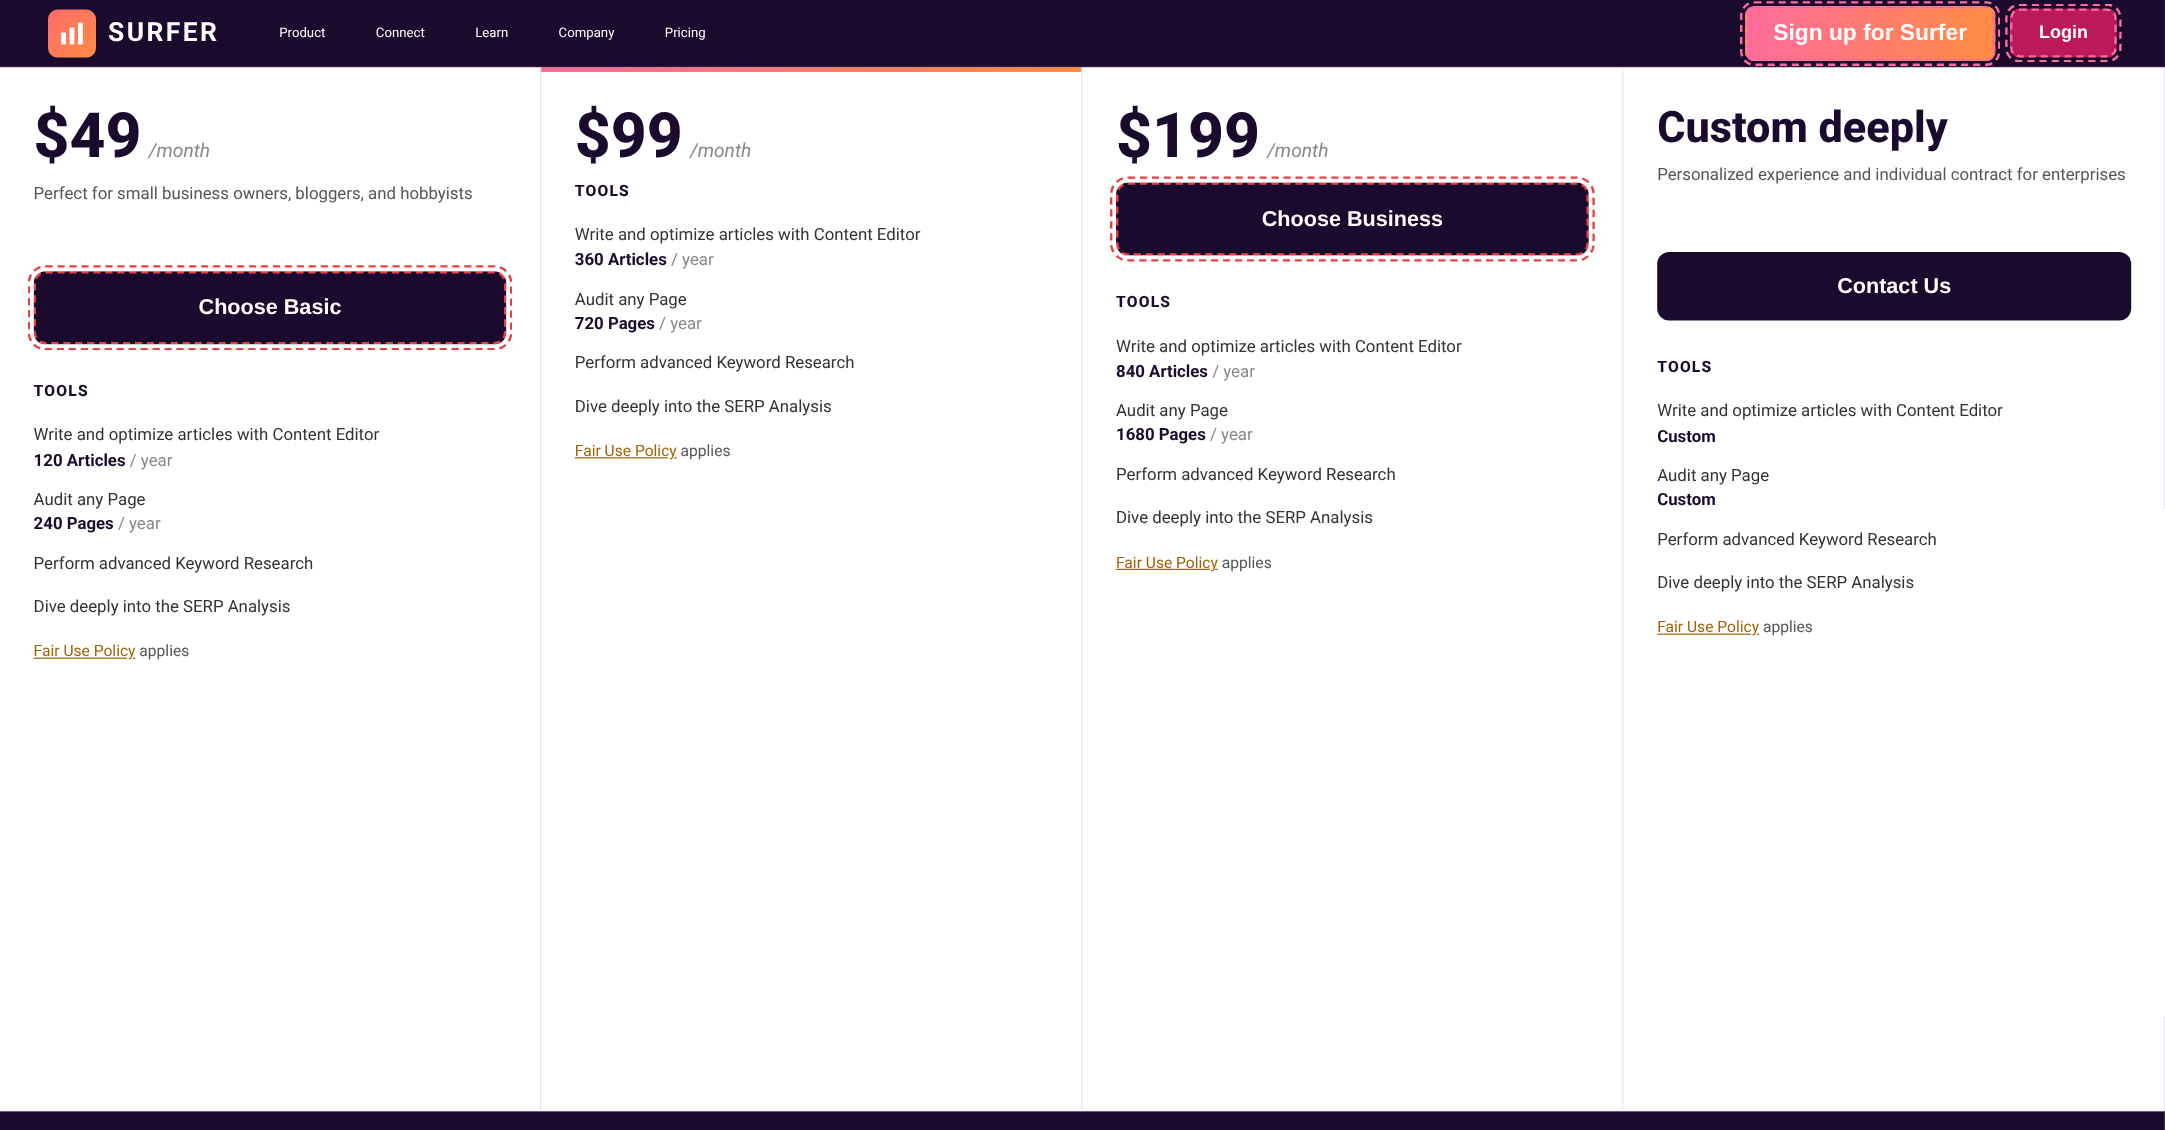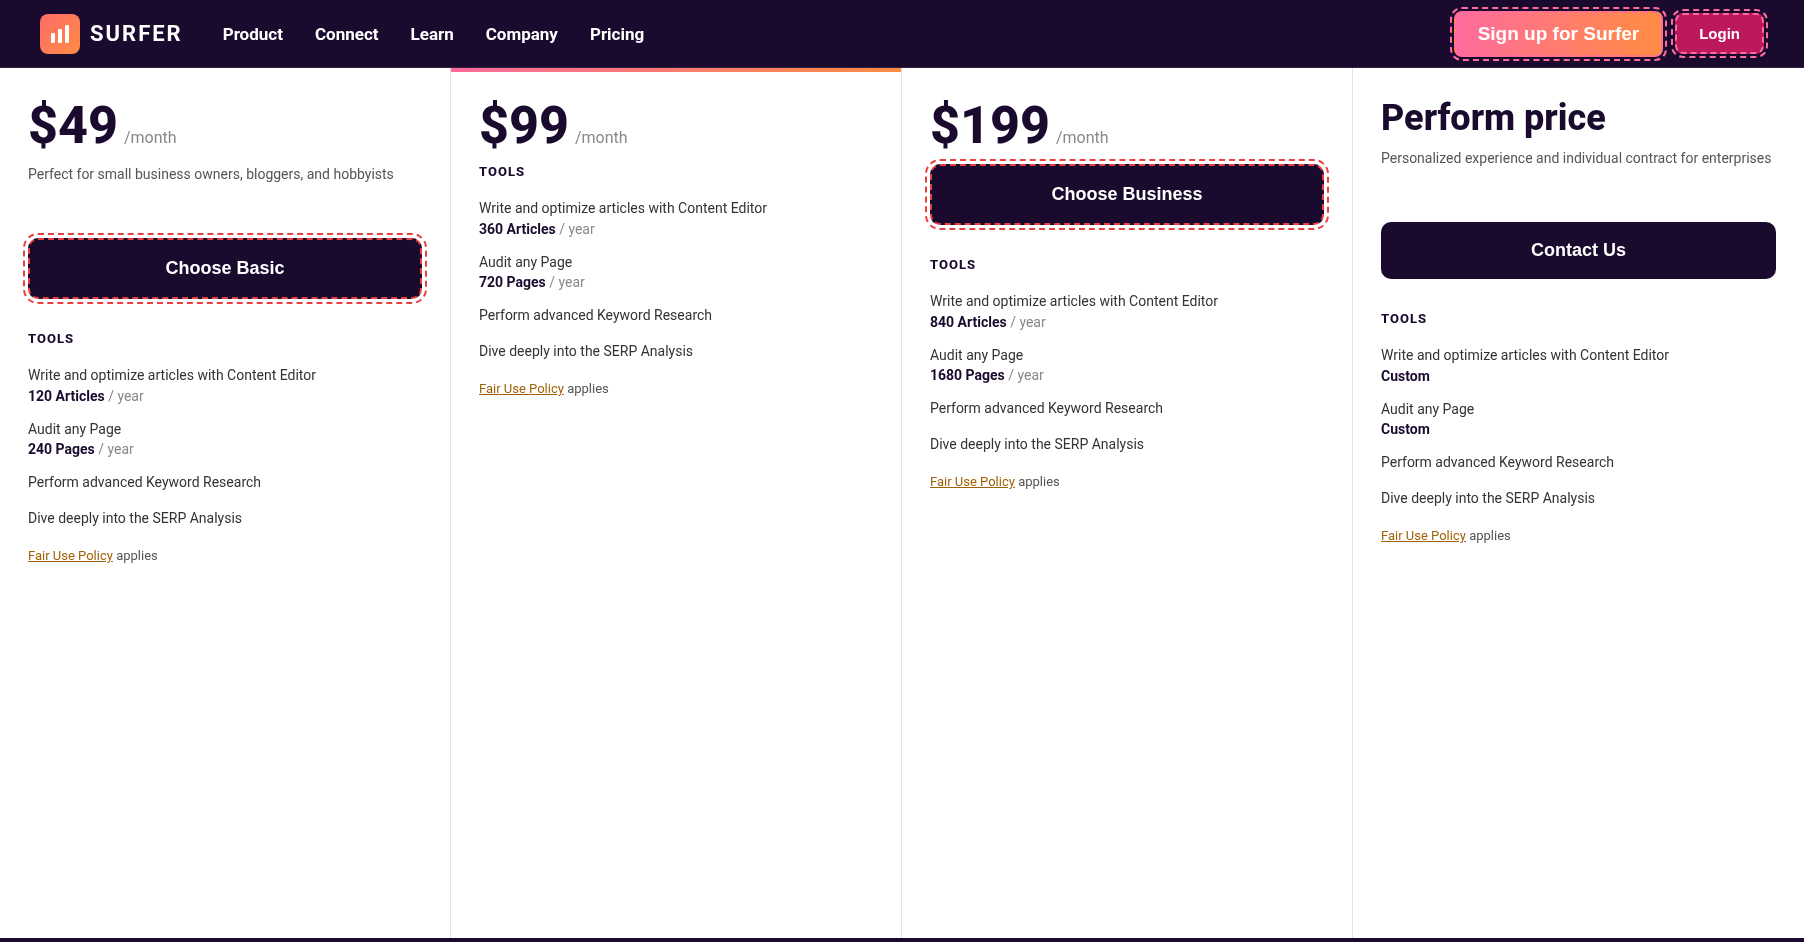--- a/index.html
+++ b/index.html
@@ -9,21 +9,21 @@
       min-height: 942px;
       overflow-x: hidden;
     }
 
     
     .navbar {
       background: #1a0a2e;
       display: flex;
       align-items: center;
       padding: 16px 40px;
-      height: 68px;
+      height: 56px;
       border-bottom: 1px solid rgba(255,255,255,0.1);
       position: relative;
       z-index: 10;
     }
     .nav-logo {
       display: flex;
       align-items: center;
       gap: 10px;
       margin-right: 40px;
     }
@@ -44,24 +44,25 @@
       font-weight: 700;
       letter-spacing: 2px;
     }
     .nav-links {
       display: flex;
       gap: 32px;
       flex: 1;
     }
     .nav-link {
       color: white;
-      font-size: 17px;
-      font-weight: 700;
+      font-size: 11px;
+      font-weight: 400;
       cursor: pointer;
       text-decoration: none;
+      margin-left: 10px;
     }
     .nav-actions {
       display: flex;
       gap: 12px;
       align-items: center;
     }
     .btn-signup {
       background: linear-gradient(90deg, #ff6b9d, #ff8c42);
       color: white;
       border: 2px dashed #ff6b9d;
@@ -120,20 +121,21 @@
     .price-amount {
       font-size: 52px;
       font-weight: 800;
       color: #1a0a2e;
       line-height: 1;
     }
     .price-period {
       font-size: 16px;
       color: #888;
       font-weight: 400;
+      font-style: italic;
     }
     .price-desc {
       font-size: 14px;
       color: #555;
       line-height: 1.5;
       margin-bottom: 24px;
       min-height: 50px;
     }
 
     
@@ -349,21 +351,21 @@
         <p class="tool-name">Dive deeply into the SERP Analysis</p>
       </div>
       <p class="fair-use">
         <a>Fair Use Policy</a>
         <span>applies</span>
       </p>
     </div>
 
     <div class="plan-card">
       <div class="price-row">
-        <span class="price-amount" style="font-size:36px;">Perform price</span>
+        <span class="price-amount" style="font-size:36px;">Custom deeply</span>
       </div>
       <p class="price-desc">Personalized experience and individual contract for enterprises</p>
       <button class="btn-choose btn-enterprise">Contact Us</button>
       <div class="tools-label">TOOLS</div>
       <div class="tool-item">
         <p class="tool-name">Write and optimize articles with Content Editor</p>
         <p class="tool-quantity">
           <strong>Custom</strong>
         </p>
       </div>

